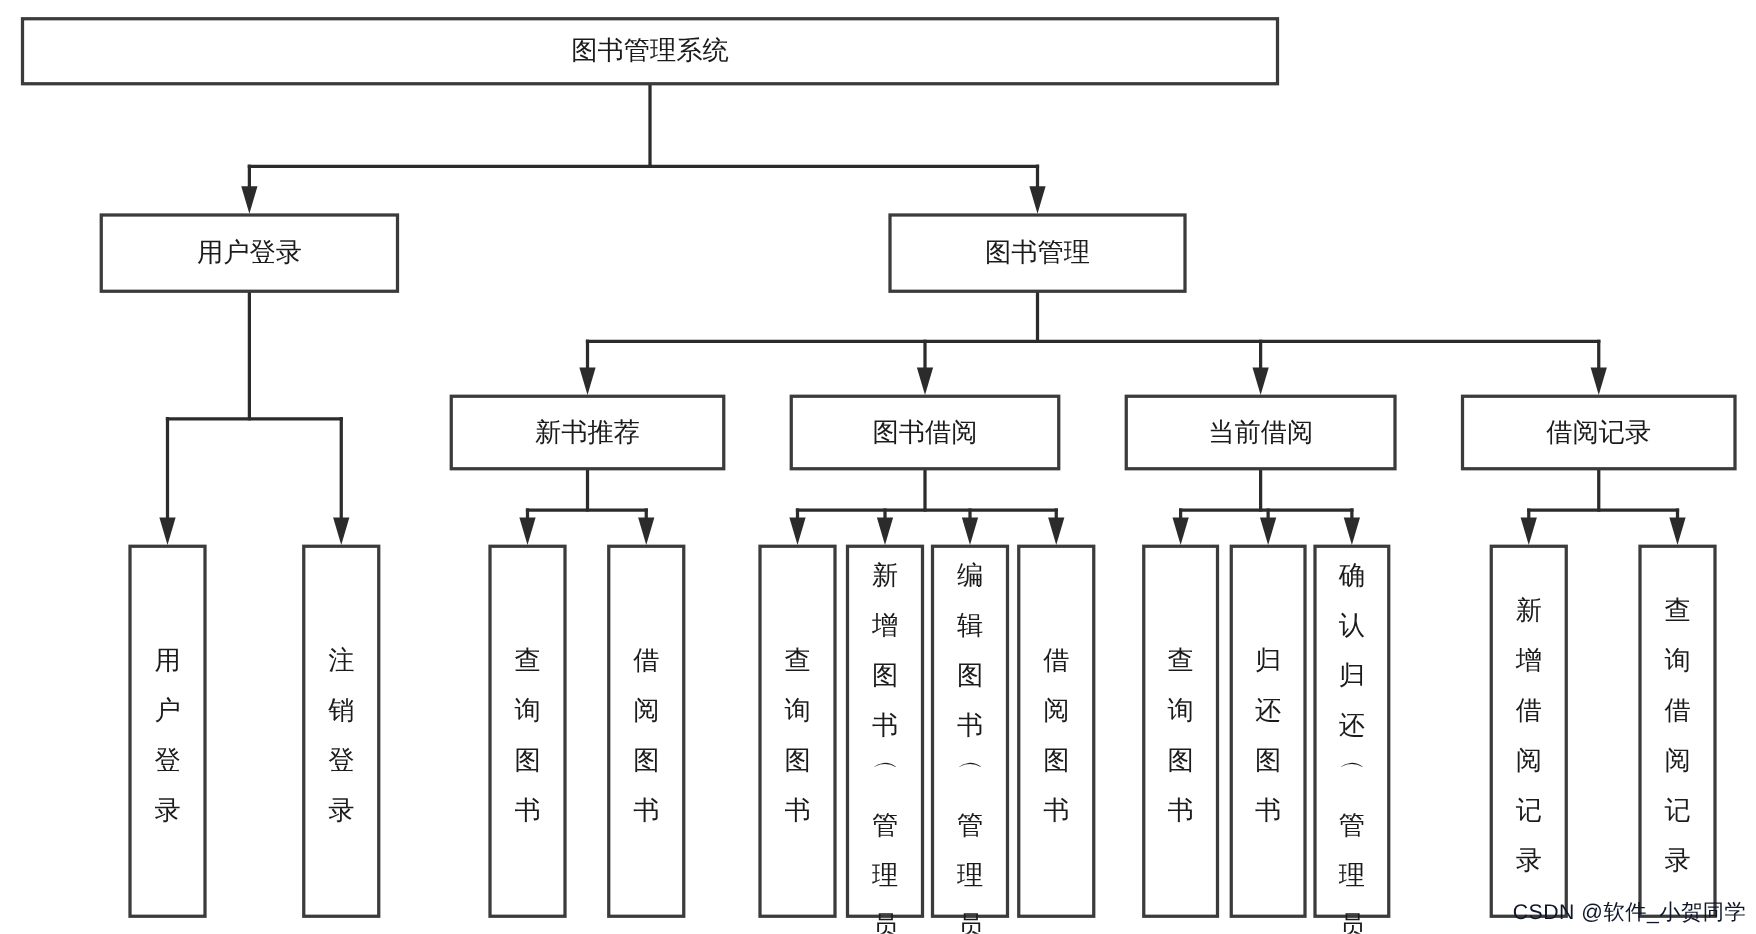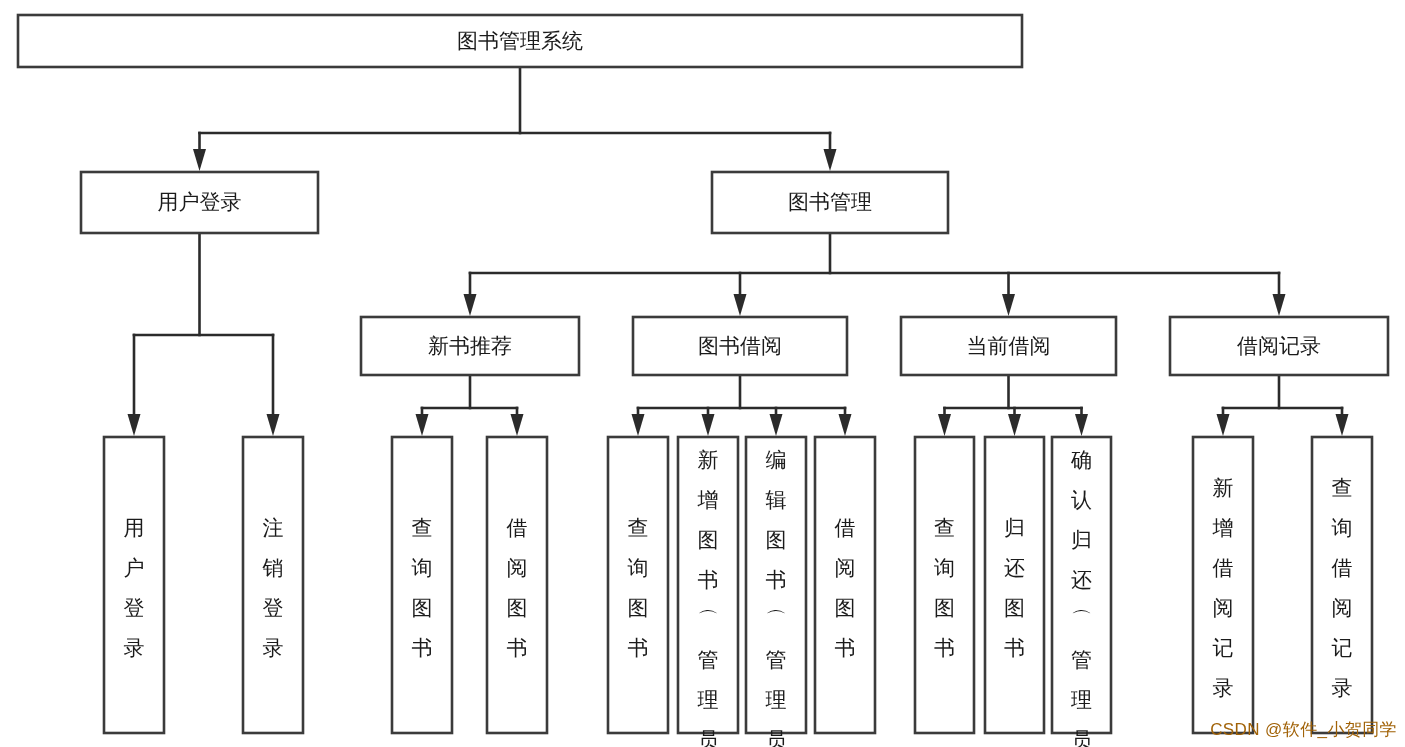--- a/index.html
+++ b/index.html
@@ -54,21 +54,21 @@
     font-size: 21px;
     fill: #1b1b1b;
     text-anchor: middle;
   }
   .watermark {
     position: absolute;
     right: 8px;
     bottom: 6px;
     font-family: "Liberation Sans", "DejaVu Sans", sans-serif;
     font-size: 17px;
-    color: #a16207;
+    color: #0f172a;
     white-space: nowrap;
     letter-spacing: 0.4px;
     user-select: none;
   }
 </style>
 </head>
 <body>
 
 <div id="diagram-root">
 

